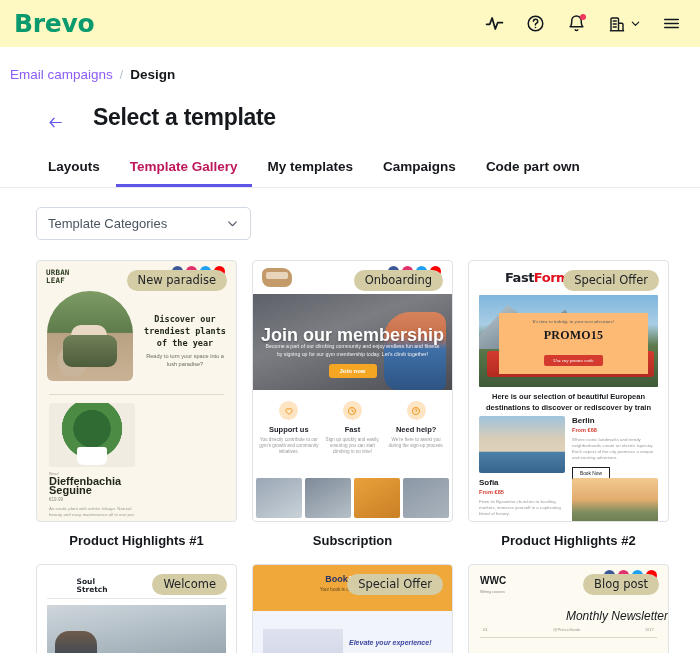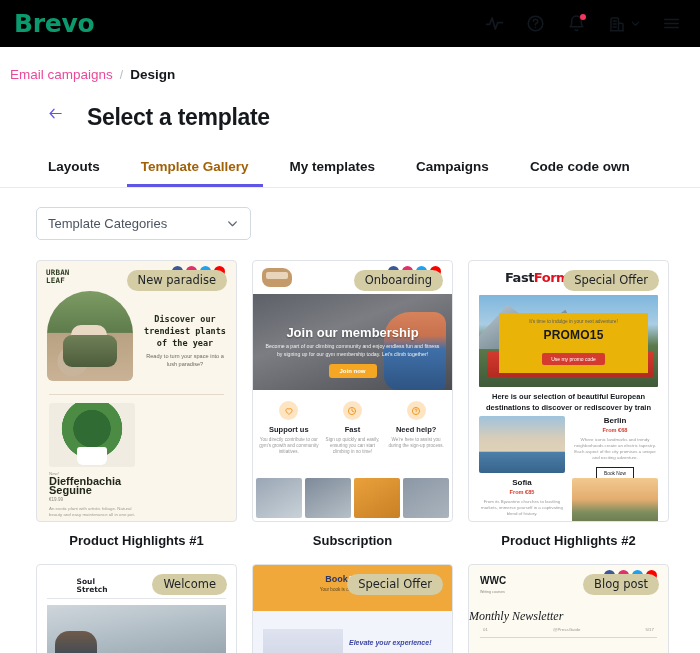--- a/index.html
+++ b/index.html
@@ -7,21 +7,21 @@
     width: 700px; height: 653px;
     font-family: "Liberation Sans", sans-serif;
     background: #ffffff;
     color: #16171a;
     overflow: hidden;
   }
 
   
   .topbar {
     height: 47px;
-    background: #000000;
+    background: #fef9c3;
     display: flex;
     align-items: center;
     padding: 0 18px 0 14px;
   }
   .brand {
     font-size: 25px;
     font-weight: 700;
     color: #0b996e;
     letter-spacing: -0.3px;
     font-family: "DejaVu Sans", sans-serif;
@@ -42,55 +42,55 @@
   }
   .chev-wrap { display: flex; align-items: center; gap: 2px; cursor: pointer; }
 
   
   .page { padding: 0 0 0 0; }
   .breadcrumb {
     display: flex; align-items: center; gap: 7px;
     padding: 20px 0 0 10px;
     font-size: 13.5px;
   }
-  .bc-link { color: #ec4899; cursor: pointer; }
+  .bc-link { color: #8b5cf6; cursor: pointer; }
   .bc-sep { color: #b3bcc6; font-size: 12px; }
   .bc-current { color: #14181d; font-weight: 700; }
 
   .title-row {
-    display: flex; align-items: flex-start; gap: 23px;
+    display: flex; align-items: flex-end; gap: 29px;
     padding: 22px 0 0 46px;
   }
   .back-arrow {
     width: 18px; height: 18px;
     display: flex; align-items: center; justify-content: center;
     color: #5f56e8; cursor: pointer;
   }
   .page-title {
     font-size: 23px; font-weight: 700; letter-spacing: -0.3px;
     color: #15181c;
   }
 
   
   .tabs {
-    display: flex; align-items: flex-end; gap: 13px;
+    display: flex; align-items: flex-end; gap: 2px;
     margin: 28px 0 0 0;
     padding: 0 0 0 34px;
     border-bottom: 1px solid #e7eaee;
     position: relative;
   }
   .tab {
     font-size: 13.5px; font-weight: 700;
     color: #15181c;
     padding: 0 14px 10px 14px;
     cursor: pointer;
     border-bottom: 3px solid transparent;
     white-space: nowrap;
   }
-  .tab.active { color: #a16207; border-bottom-color: #5f56e8; }
+  .tab.active { color: #be185d; border-bottom-color: #5f56e8; }
 
   
   .filter-row { padding: 19px 0 0 36px; }
   .select-box {
     width: 215px; height: 33px;
     border: 1px solid #d3d9e0; border-radius: 5px;
     background: #fff;
     display: flex; align-items: center; justify-content: space-between;
     padding: 0 11px; cursor: pointer;
   }
@@ -222,21 +222,21 @@
     overflow: hidden;
   }
   .c2-hero .climber {
     position: absolute; right: 6px; top: 18px;
     width: 62px; height: 78px;
     background: linear-gradient(180deg, #d6825b 0%, #c9724e 30%, #3f6fa8 48%, #2e5482 100%);
     border-radius: 26px 12px 6px 14px;
   }
   .c2-h1 {
     position: absolute; top: 64px; left: 0; right: 0; text-align: center;
-    font-size: 13px; font-weight: 700; color: #fff; z-index: 3;
+    font-size: 18px; font-weight: 700; color: #fff; z-index: 3;
     text-shadow: 0 1px 2px rgba(0,0,0,.4);
   }
   .c2-p {
     position: absolute; top: 82px; left: 10px; right: 10px; text-align: center;
     font-size: 5.2px; line-height: 7.5px; color: #f0f0f0; z-index: 3;
   }
   .c2-btn {
     position: absolute; top: 103px; left: 50%; transform: translateX(-50%);
     background: #f5a623; color: #fff;
     font-size: 6px; font-weight: 700;
@@ -286,33 +286,33 @@
     background: linear-gradient(150deg, #c9d6de 0%, #7d8e98 60%, #5c6b74 100%);
     clip-path: polygon(0 100%, 34% 8%, 60% 58%, 82% 18%, 100% 100%);
   }
   .c3-train {
     position: absolute; left: 8px; bottom: 10px; right: 4px; height: 26px;
     background: linear-gradient(180deg, #d43b2e 0%, #b32a20 100%);
     border-radius: 3px;
   }
   .c3-promo {
     position: absolute; top: 52px; left: 30px; right: 20px;
-    background: #eab308; padding: 6px 7px 8px 7px; text-align: center; z-index: 3;
+    background: #fdba74; padding: 6px 7px 8px 7px; text-align: center; z-index: 3; font-family: Liberation Serif, serif;
   }
   .c3-pt { font-size: 4.8px; color: #555b62; }
   .c3-pc { font-size: 12px; font-weight: 700; color: #16191d; margin: 4px 0 5px 0; letter-spacing: 0.2px; }
   .c3-pb {
     display: inline-block; background: #d43b2e; color: #fff;
     font-size: 5px; padding: 3px 9px; border-radius: 2px;
   }
   .c3-h2 {
     position: absolute; top: 131px; left: 9px; right: 9px; text-align: center;
     font-size: 7.5px; font-weight: 700; color: #16191d; line-height: 10.5px;
   }
-  .c3-dest { position: absolute; left: 10px; right: 10px; display: flex; gap: 7px; text-align: center; }
+  .c3-dest { position: absolute; left: 10px; right: 10px; display: flex; gap: 7px; }
   .c3-dest.one { top: 155px; }
   .c3-dest.two { top: 217px; }
   .c3-img { width: 86px; height: 57px; border-radius: 2px; }
   .c3-img.berlin { background: linear-gradient(180deg, #9fc3dd 0%, #d9cdb8 40%, #e0d2b8 62%, #4d7fa8 63%, #36648c 100%); }
   .c3-img.sofia { background: linear-gradient(180deg, #f2c98f 0%, #e3ac6f 38%, #7e8d5e 60%, #55663f 100%); }
   .c3-dname { font-size: 8px; font-weight: 700; color: #16191d; }
   .c3-dprice { font-size: 5.6px; font-weight: 700; color: #d43b2e; margin-top: 2px; }
   .c3-ddesc { font-size: 4.4px; line-height: 6px; color: #9a9a9a; margin-top: 4px; }
   .c3-dbtn {
     display: inline-block; margin-top: 5px;
@@ -367,22 +367,22 @@
   }
 
   
   .c6 { background: #fdfaf1; }
   .c6-logo {
     position: absolute; top: 11px; left: 11px;
     font-size: 10px; font-weight: 700; color: #16191d; line-height: 10px;
   }
   .c6-logo small { display: block; font-size: 3.6px; font-weight: 400; color: #8b8b80; margin-top: 1px; }
   .c6-h {
-    position: absolute; top: 44px; left: 0; right: 0; text-align: left;
-    font-family: Liberation Serif, serif;
+    position: absolute; top: 44px; left: 0; right: 0; text-align: right;
+    font-family: Liberation Sans, sans-serif;
     font-size: 12px; font-style: italic; color: #16191d;
   }
   .c6-meta {
     position: absolute; top: 62px; left: 14px; right: 14px;
     display: flex; justify-content: space-between;
     font-size: 4.4px; color: #9a9a8e;
   }
   .c6-rule { position: absolute; top: 72px; left: 11px; right: 11px; height: 1px; background: #ddd8c6; }
 </style>
 </head>
@@ -455,21 +455,21 @@
       </svg>
     </span>
     <span class="page-title">Select a template</span>
   </div>
 
   <div class="tabs">
     <div class="tab">Layouts</div>
     <div class="tab active">Template Gallery</div>
     <div class="tab">My templates</div>
     <div class="tab">Campaigns</div>
-    <div class="tab">Code code own</div>
+    <div class="tab">Code part own</div>
   </div>
 
   <div class="filter-row">
     <div class="select-box">
       <span class="select-label">Template Categories</span>
       <span class="select-chev">
         <svg width="13" height="13" viewBox="0 0 24 24" fill="none" stroke="currentColor" stroke-width="2.4" stroke-linecap="round" stroke-linejoin="round">
           <polyline points="5,9 12,16 19,9"></polyline>
         </svg>
       </span>

